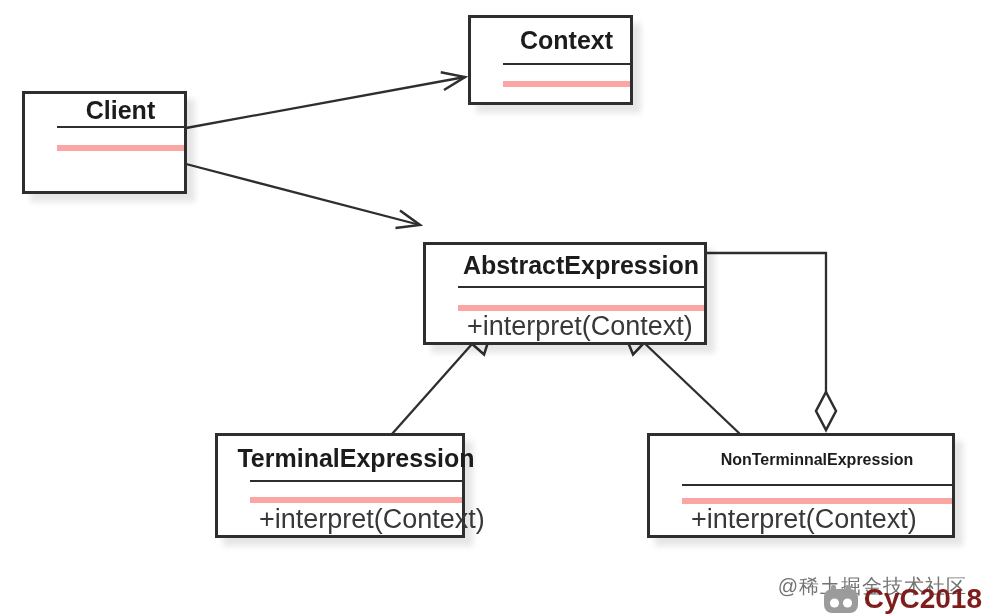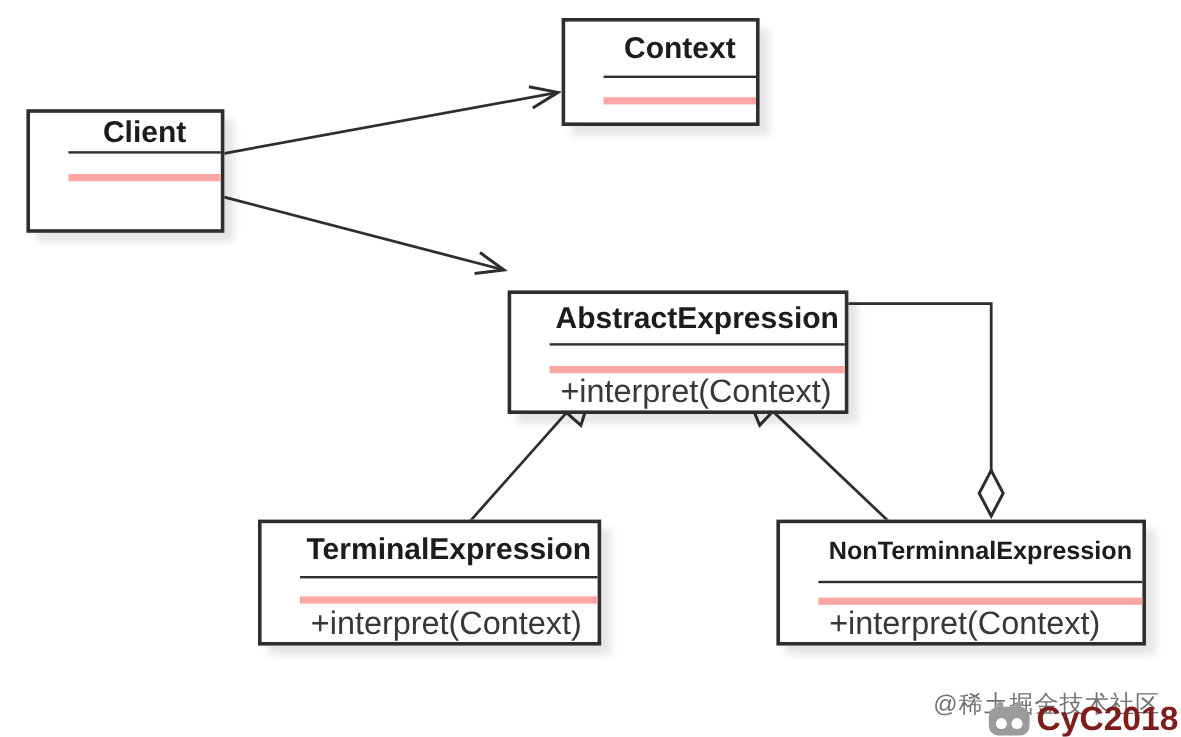--- a/index.html
+++ b/index.html
@@ -43,25 +43,25 @@
   
   .box-client{left:22px;top:91px;width:165px;height:103px;}
   .box-client .uml-title{height:32px;}
   .box-client .uml-attrs{height:19px;}
   .box-context{left:468px;top:15px;width:165px;height:90px;}
   .box-context .uml-title{height:45px;}
   .box-context .uml-attrs{height:18px;}
   .box-abstract{left:423px;top:210px;width:284px;height:103px;margin-top:32px;}
   .box-abstract .uml-title{height:42px;}
   .box-abstract .uml-attrs{height:19px;}
-  .box-terminal{left:215px;top:433px;width:286px;height:105px;}
+  .box-terminal{left:215px;top:433px;width:250px;height:105px;}
   .box-terminal .uml-title{height:44px;}
   .box-terminal .uml-attrs{height:17px;}
   .box-nonterminal{left:647px;top:433px;width:308px;height:105px;}
-  .box-nonterminal .uml-title{height:60px;font-size:21px;}
+  .box-nonterminal .uml-title{height:60px;font-size:16px;}
   .box-nonterminal .uml-attrs{height:17px;}
 
   
   .wm-cn{
     position:absolute;z-index:3;
     right:17px;top:573px;
     font-size:20px;color:#737373;
     letter-spacing:1px;
     white-space:nowrap;
   }

